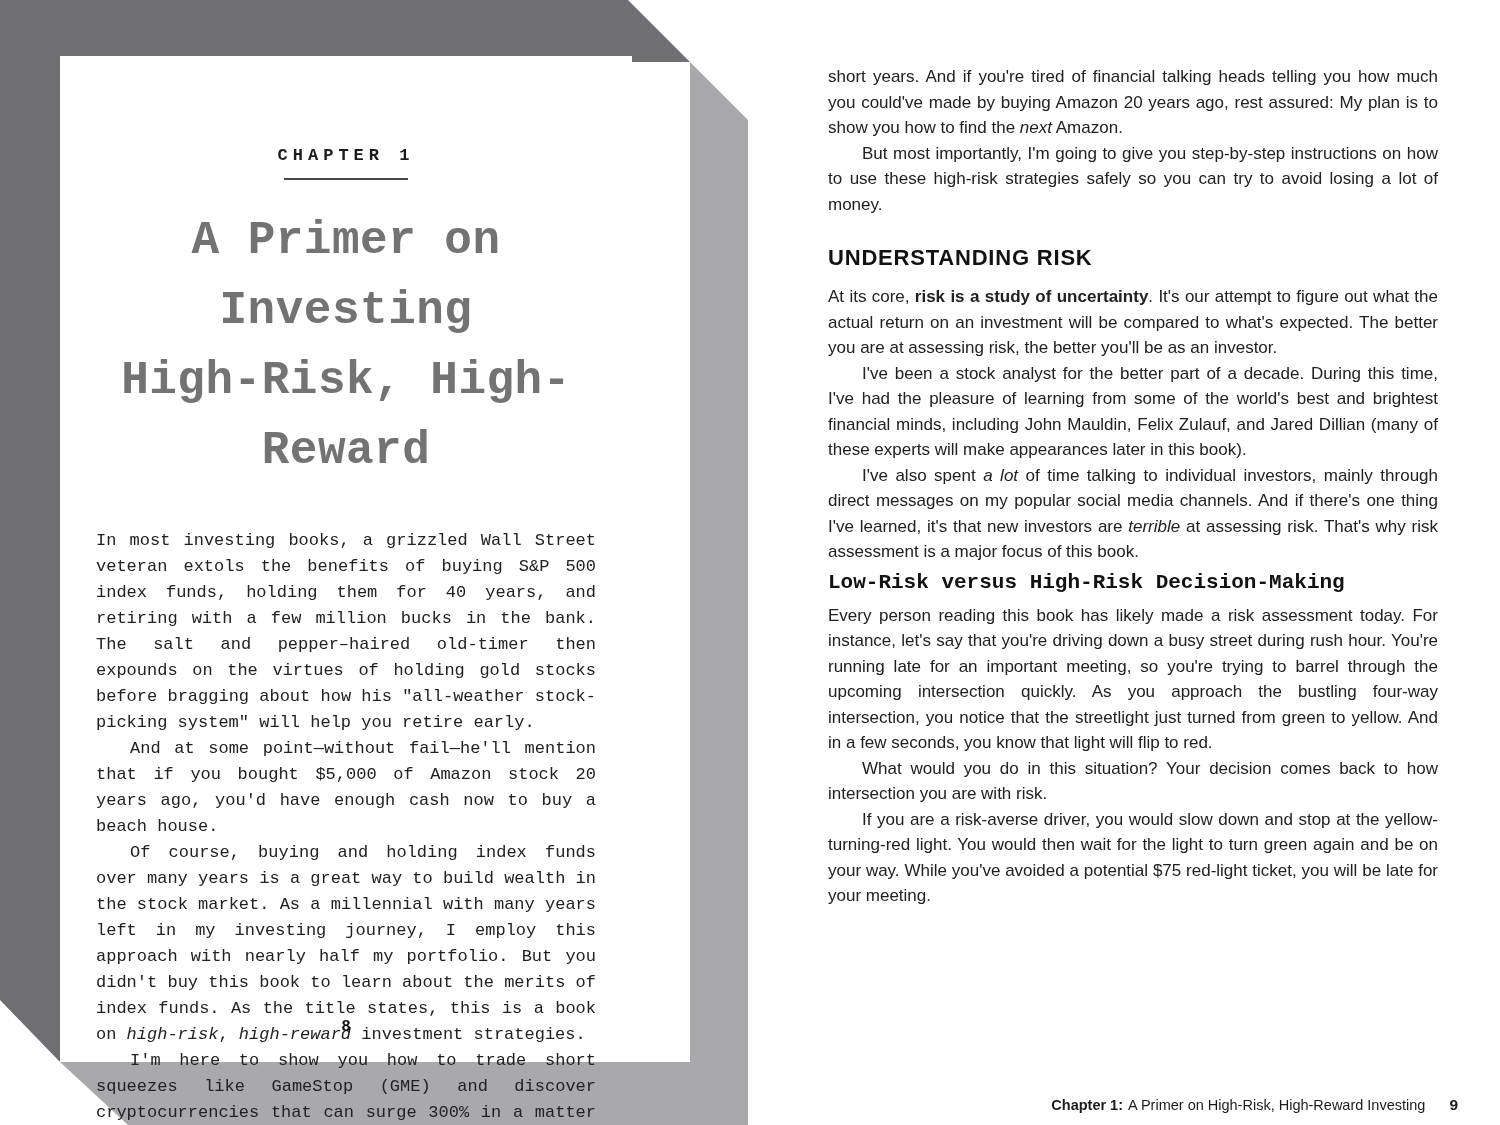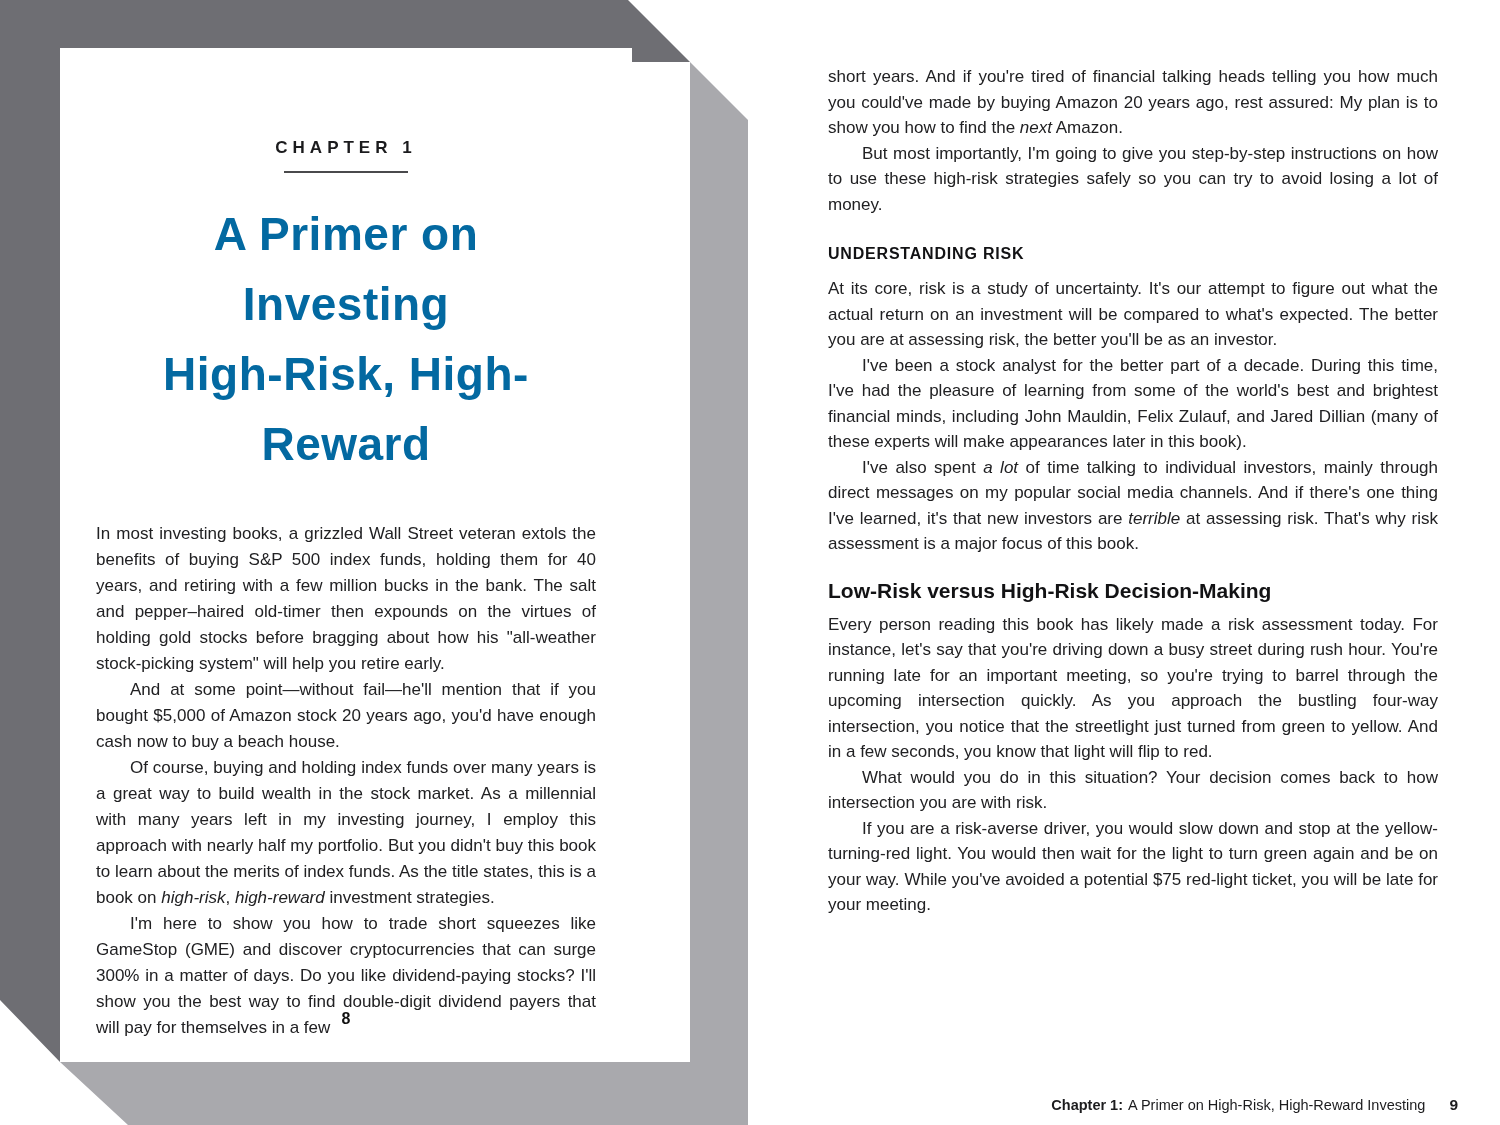--- a/index.html
+++ b/index.html
@@ -9,23 +9,24 @@
     font-family: "Liberation Sans", sans-serif;
     position: relative;
     overflow: hidden;
   }
 
   
   .stack-svg { position: absolute; top: 0; left: 0; display: block; }
 
   
   .left-card {
-    position: absolute; left: 60px; top: 48px;
+    position: absolute; left: 60px; top: 56px;
     width: 572px; height: 1000px;
     background: #ffffff;
+    font-family: Liberation Mono, monospace;
   }
   .left-inner { padding: 90px 36px 0 36px; }
 
   .kicker {
     text-align: center;
     font-weight: 700;
     font-size: 17px;
     letter-spacing: 5px;
     color: #1b1b1d;
   }
@@ -34,60 +35,61 @@
     border-top: 2px solid #4a4a4c;
     margin: 13px auto 0 auto;
   }
   .chapter-title {
     margin-top: 26px;
     text-align: center;
     font-weight: 700;
     font-size: 46px;
     line-height: 70px;
     letter-spacing: 0.5px;
-    color: #0369a1;
+    color: #737373;
   }
   .chapter-title span { display: block; }
 
   .body-copy {
     font-size: 17px;
     line-height: 26px;
     color: #212123;
     text-align: justify;
   }
   .left-body { margin-top: 42px; }
   .para { margin: 0; }
   .para.indent { text-indent: 34px; }
-  .para b { font-weight: 400; }
+  .para b { font-weight: 700; }
 
   .pagenum-left {
     position: absolute; left: 0; right: 0; bottom: 20px;
     text-align: center;
     font-size: 16px; font-weight: 700; color: #111;
   }
 
   
   .right-col {
     position: absolute; left: 828px; top: 64px;
     width: 610px;
   }
   .right-col .body-copy { line-height: 25.5px; }
 
   .h-section {
-    font-size: 16px; font-weight: 700;
+    font-size: 22px; font-weight: 700;
     letter-spacing: 0.8px;
     color: #121214;
     margin: 28px 0 13px 0;
     text-align: left;
   }
   .h-sub {
     font-size: 21px; font-weight: 700;
     color: #121214;
-    margin: 22px 0 9px 0;
+    margin: 6px 0 9px 0;
     text-align: left;
+    font-family: Liberation Mono, monospace;
   }
 
   .footer {
     position: absolute; left: 828px; top: 1096px;
     width: 630px;
     display: flex; justify-content: flex-end; align-items: baseline;
     font-size: 14.5px; color: #1c1c1e;
   }
   .footer .f-label { font-weight: 700; margin-right: 5px; }
   .footer .f-page { font-weight: 700; font-size: 15.5px; margin-left: 24px; }

